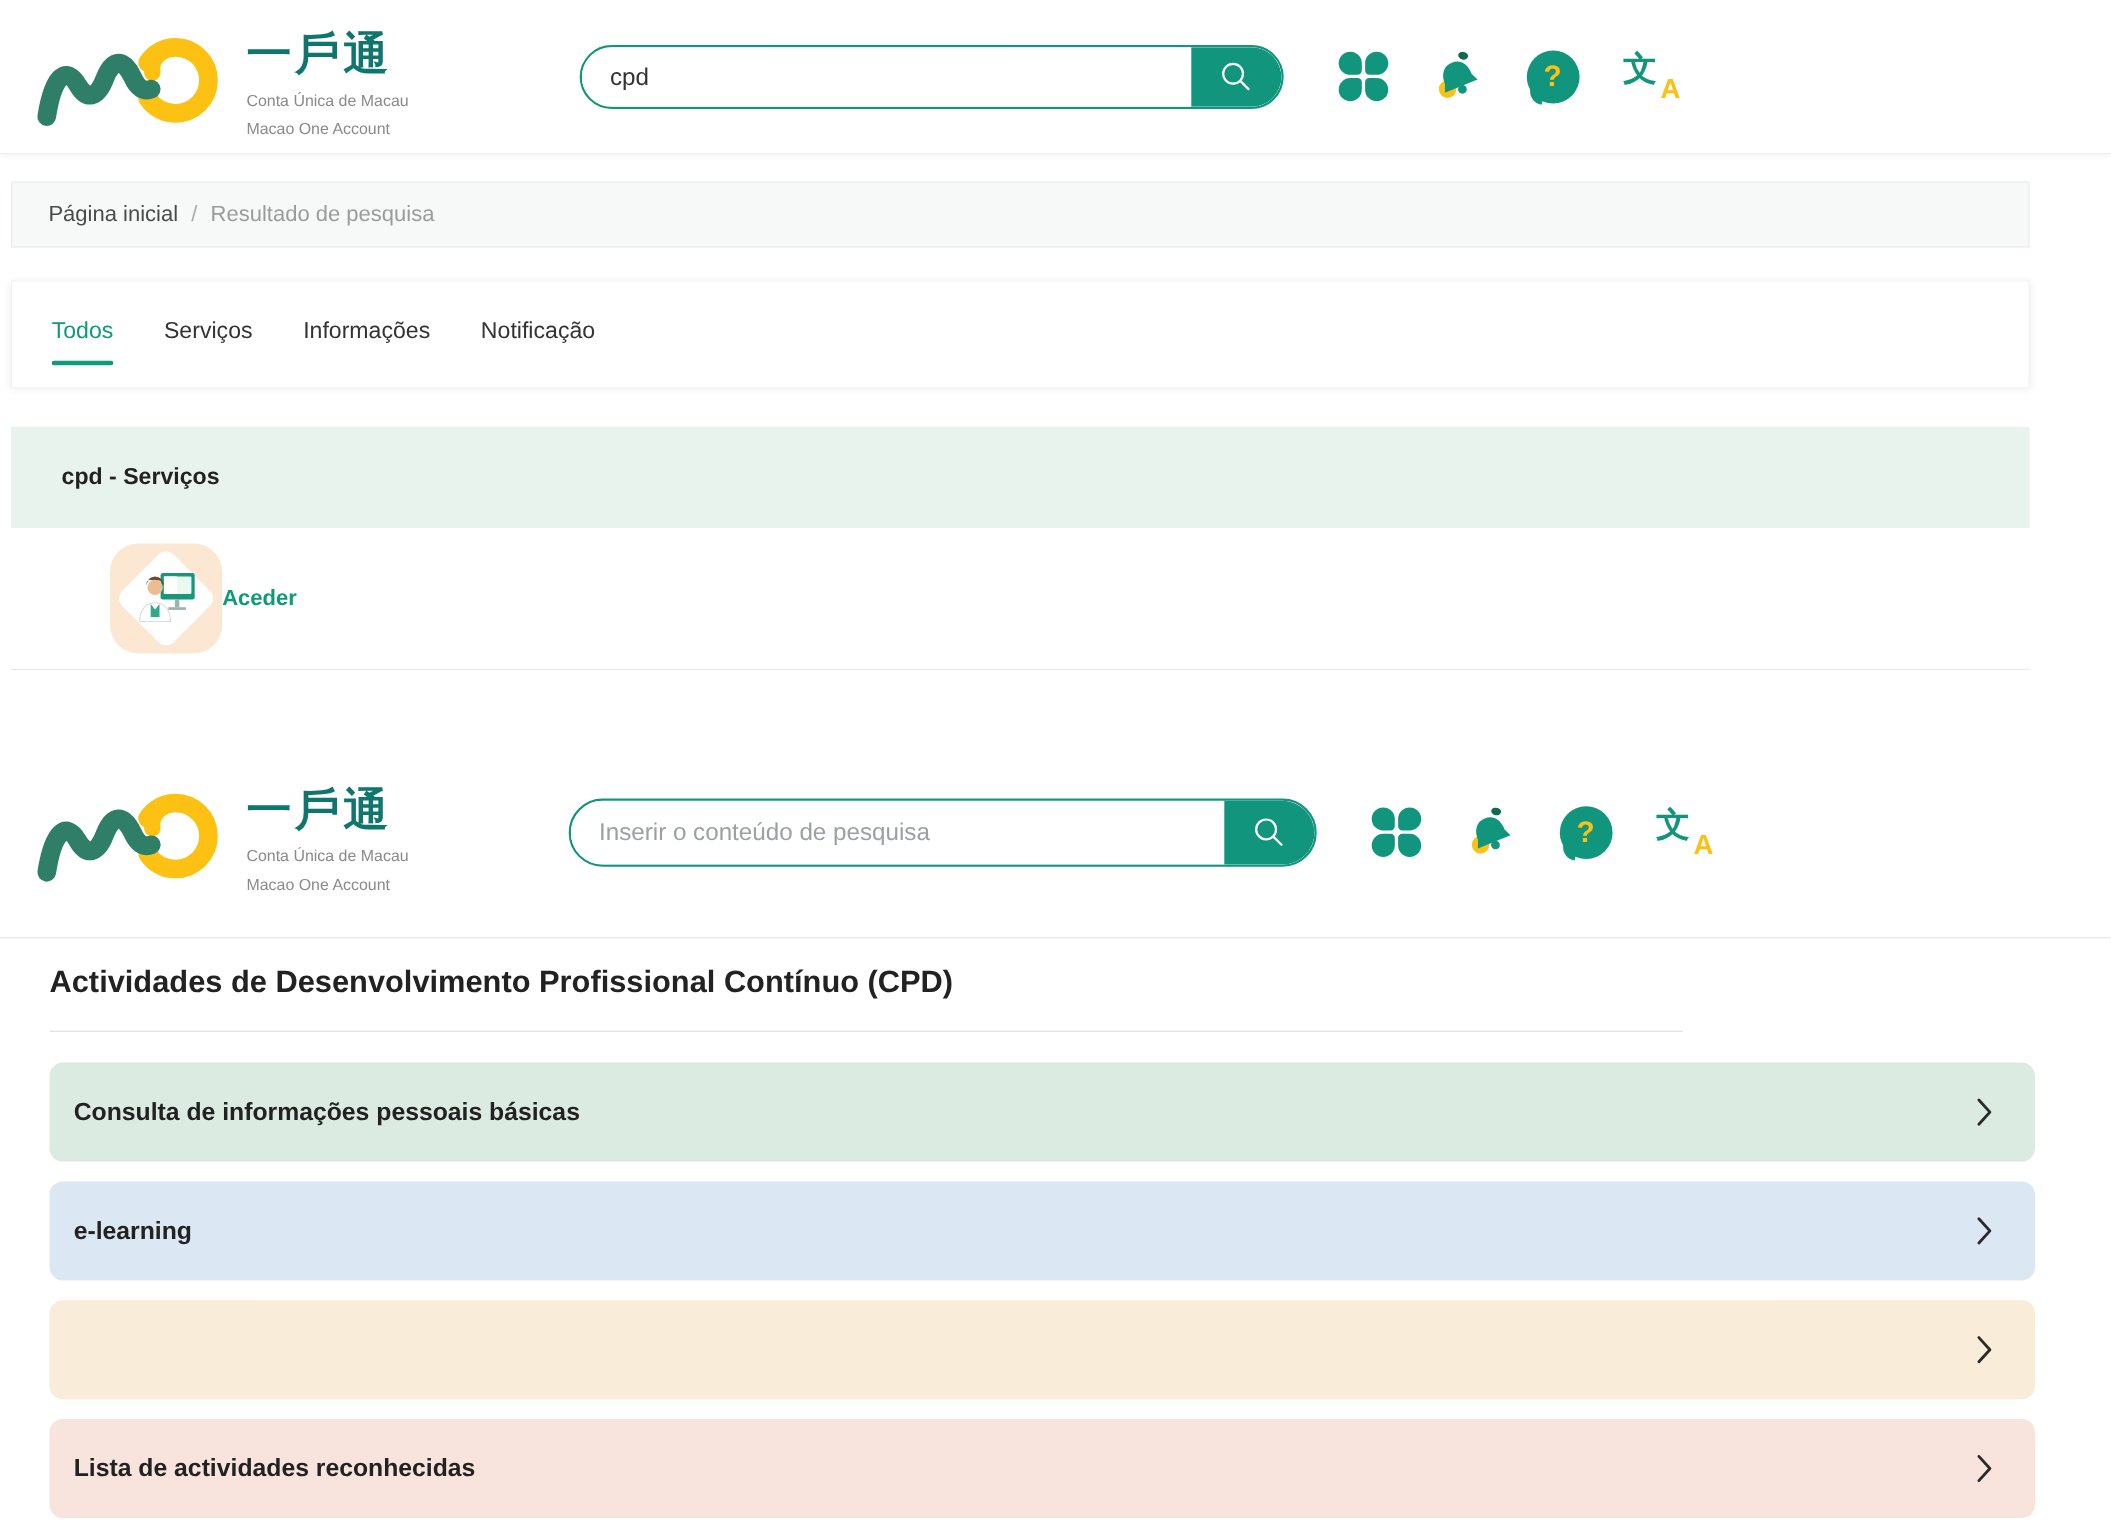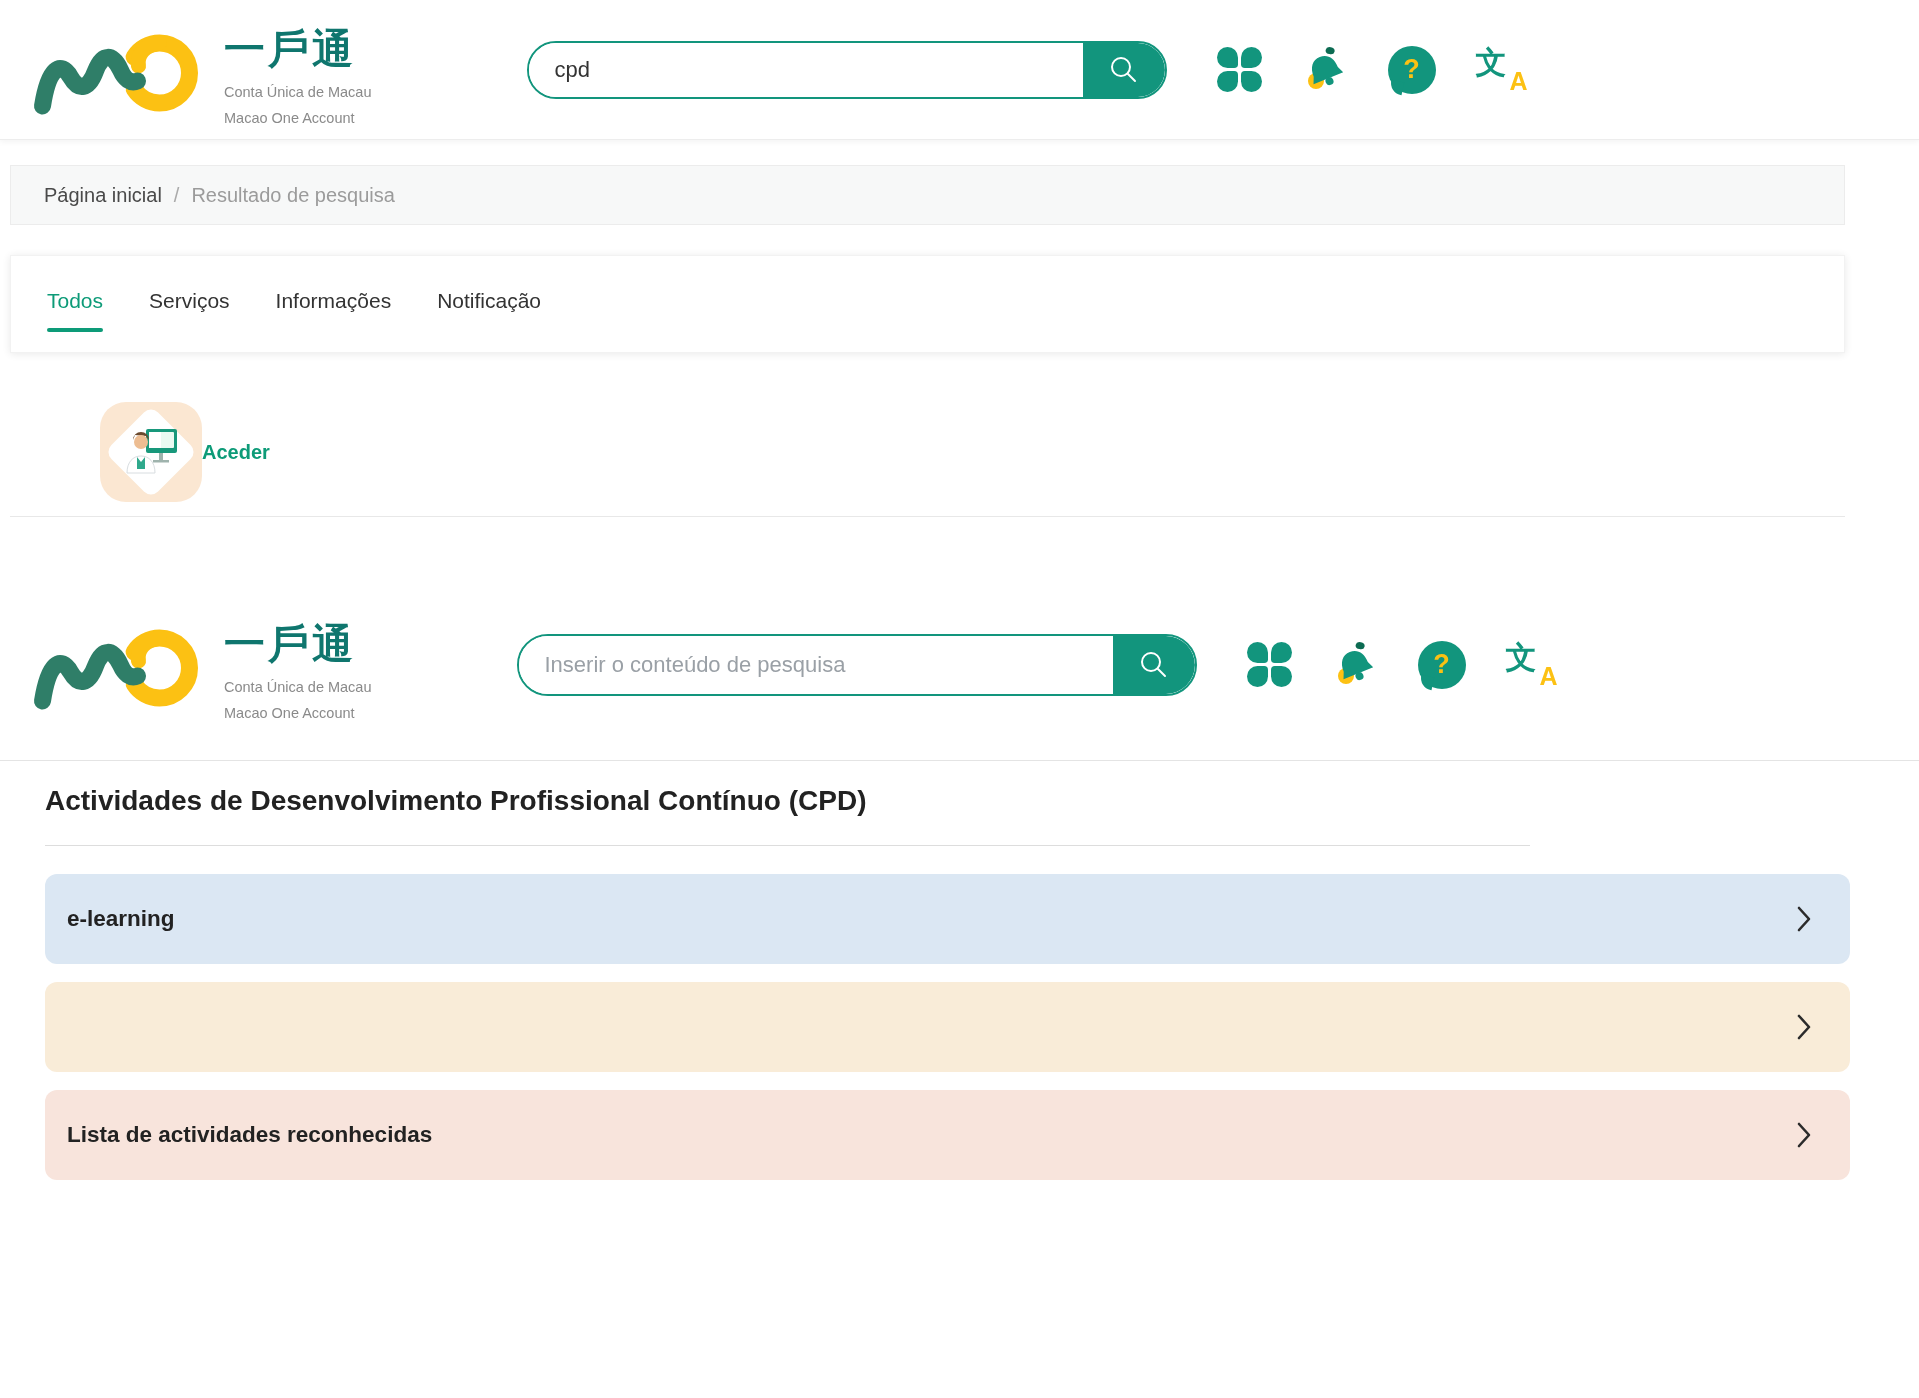--- a/index.html
+++ b/index.html
@@ -166,20 +166,23 @@
   </div>
   <div class="tab">
     <span>Informações</span>
   </div>
   <div class="tab">
     <span>Notificação</span>
   </div>
 </div>
 
 <section class="results">
+  <div class="group-header">
+    <span>cpd - Serviços</span>
+  </div>
 
   <div class="result-row">
     <div class="service-icon">
       <div class="diamond"></div>
       <svg width="58" height="54" viewBox="0 0 58 54">
         <rect x="24" y="4" width="31" height="24" rx="2" fill="#18987b"></rect>
         <rect x="27" y="7" width="25" height="16" rx="1" fill="#eafaf2"></rect>
         <rect x="27" y="7" width="12" height="16" fill="#ffffff"></rect>
         <rect x="37" y="28" width="4" height="7" fill="#9fb3ad"></rect>
         <rect x="31" y="35" width="16" height="2.5" fill="#9fb3ad"></rect>
@@ -242,20 +245,26 @@
         <span class="en">A</span>
     </div>
   </div>
 </header>
 
 <main class="service-page">
   <h1 class="page-title">Actividades de Desenvolvimento Profissional Contínuo (CPD)</h1>
   <hr class="rule">
 
   <div class="svc-list">
+    <div class="svc-item" style="background: rgb(220, 235, 226);">
+      <span>Consulta de informações pessoais básicas</span>
+      <svg class="chev" width="16" height="28" viewBox="0 0 16 28">
+        <polyline points="3,3 13,14 3,25" fill="none" stroke="#2b2b2b" stroke-width="2.6" stroke-linecap="round" stroke-linejoin="round"></polyline>
+      </svg>
+    </div>
     <div class="svc-item" style="background: rgb(219, 231, 243);">
       <span>e-learning</span>
       <svg class="chev" width="16" height="28" viewBox="0 0 16 28">
         <polyline points="3,3 13,14 3,25" fill="none" stroke="#2b2b2b" stroke-width="2.6" stroke-linecap="round" stroke-linejoin="round"></polyline>
       </svg>
     </div>
     <div class="svc-item" style="background: rgb(249, 236, 216);">
       <svg class="chev" width="16" height="28" viewBox="0 0 16 28">
         <polyline points="3,3 13,14 3,25" fill="none" stroke="#2b2b2b" stroke-width="2.6" stroke-linecap="round" stroke-linejoin="round"></polyline>
       </svg>

